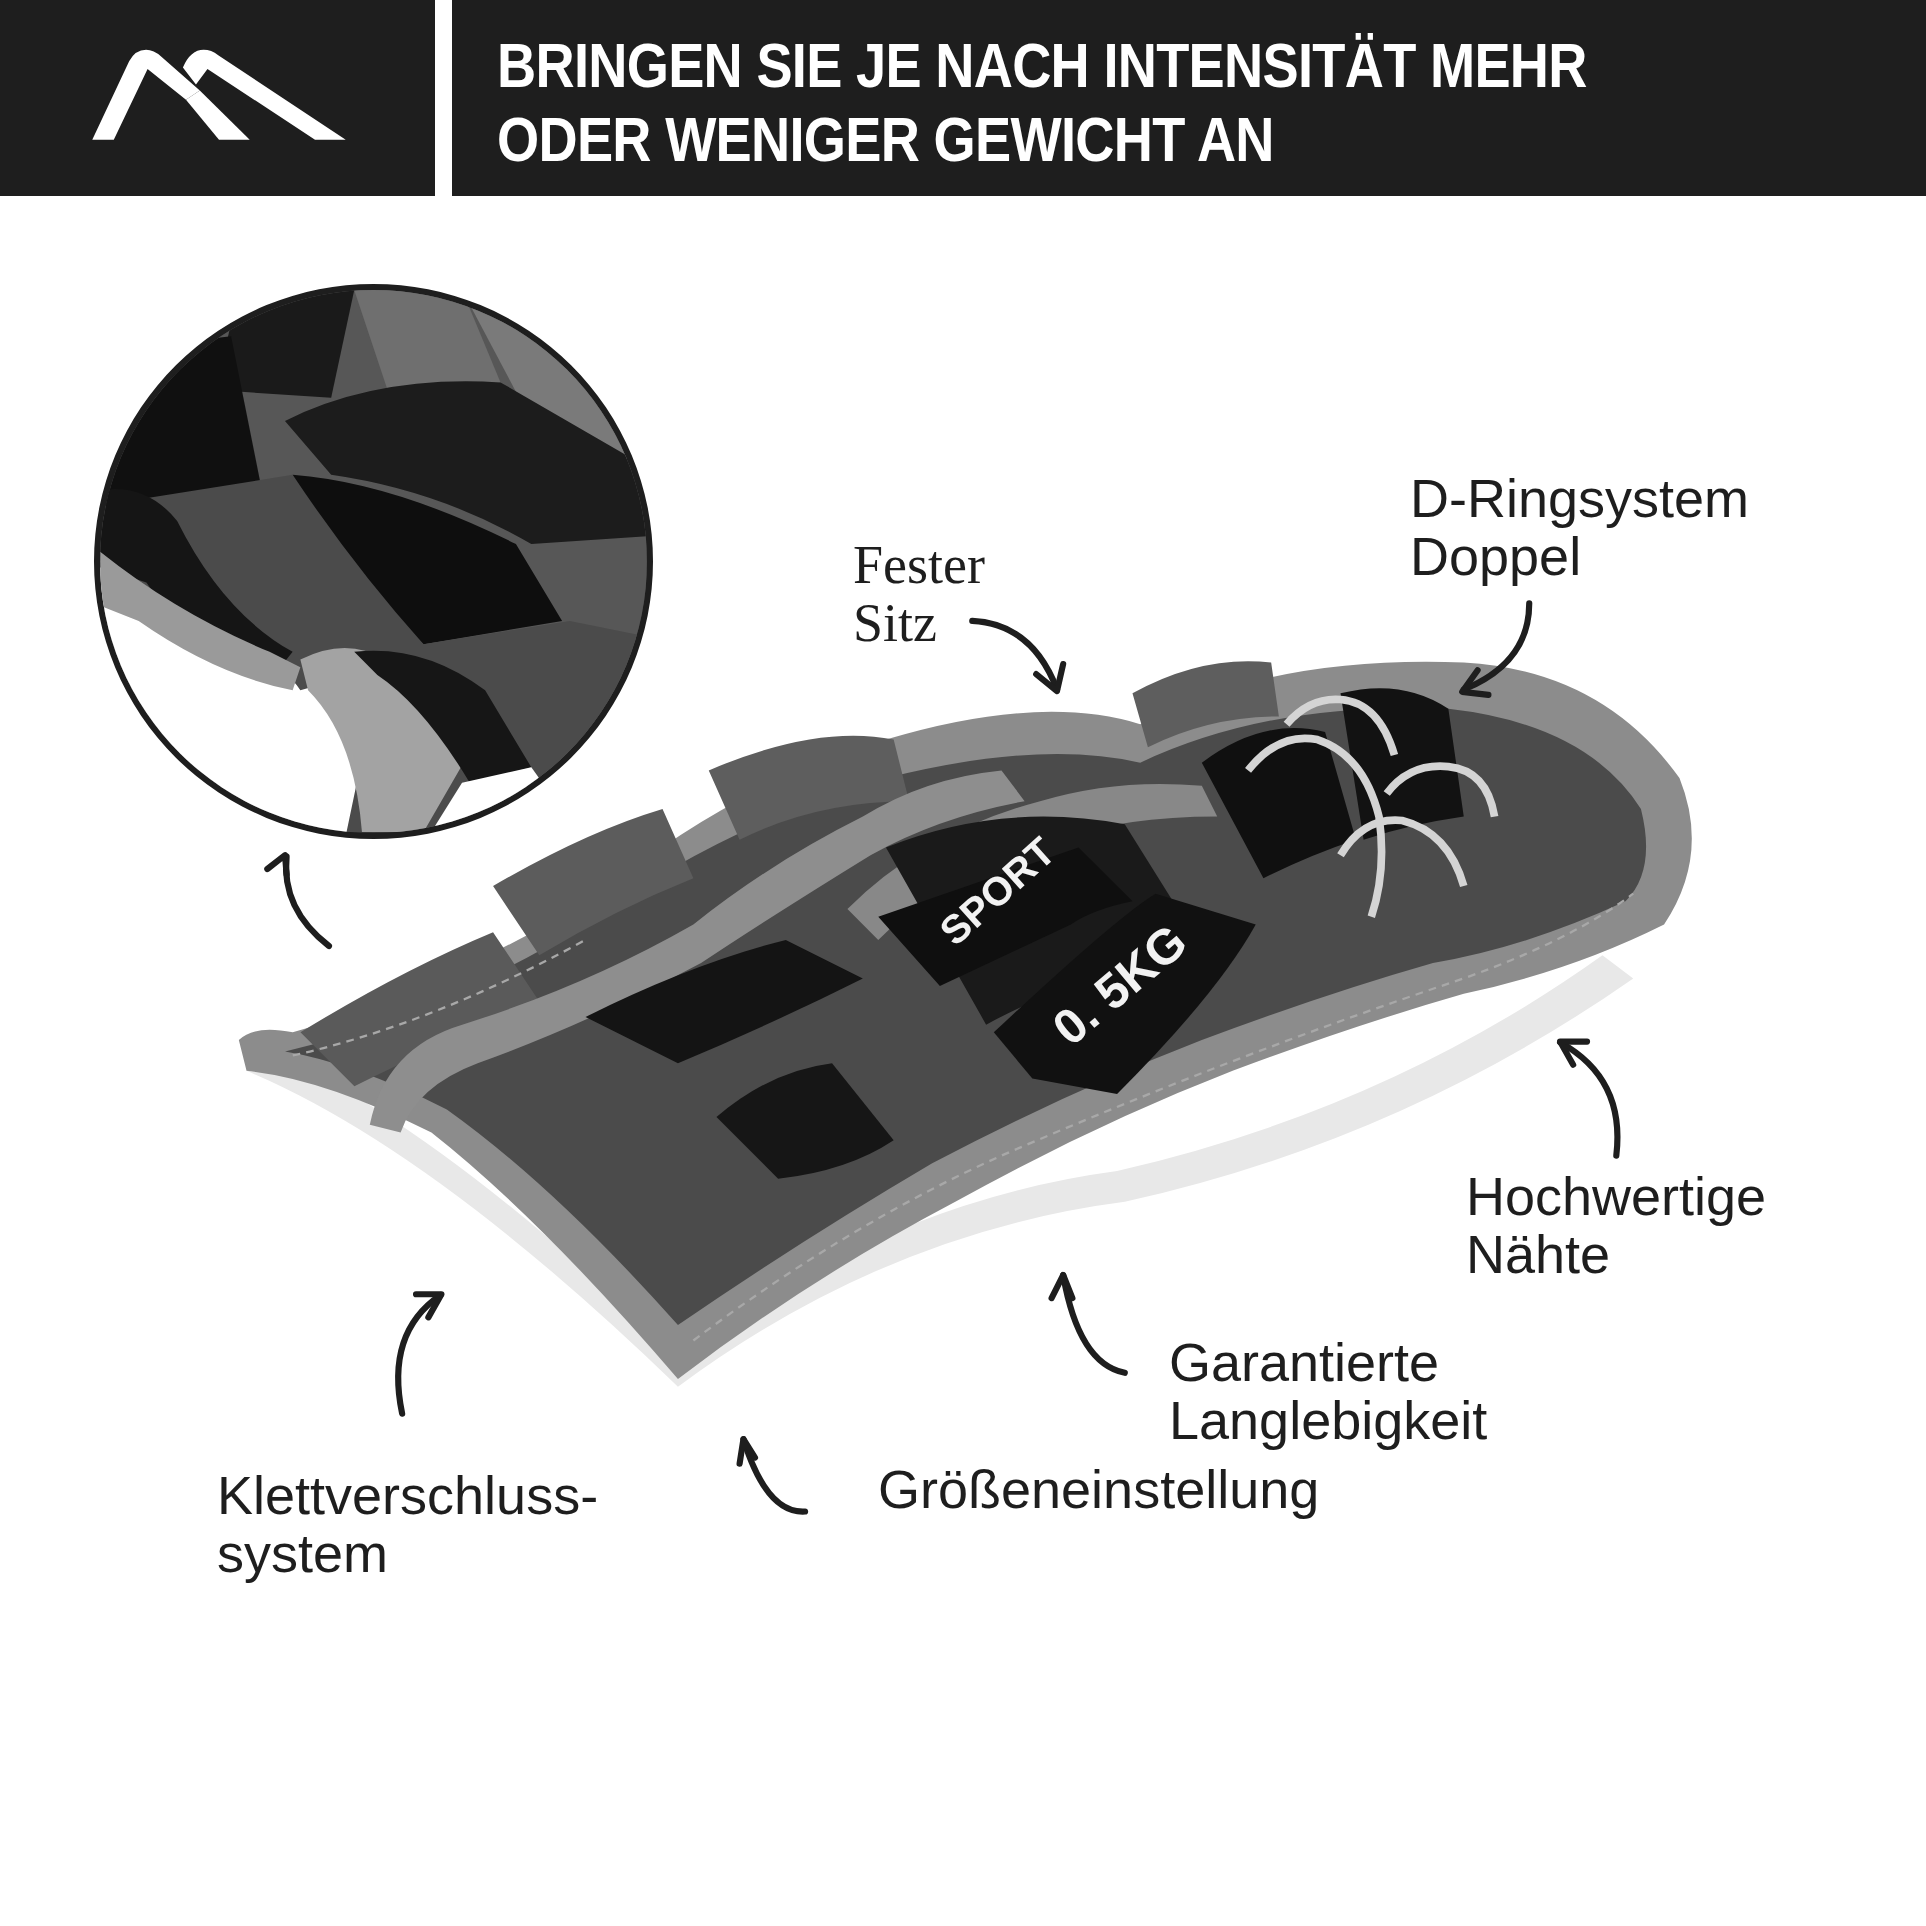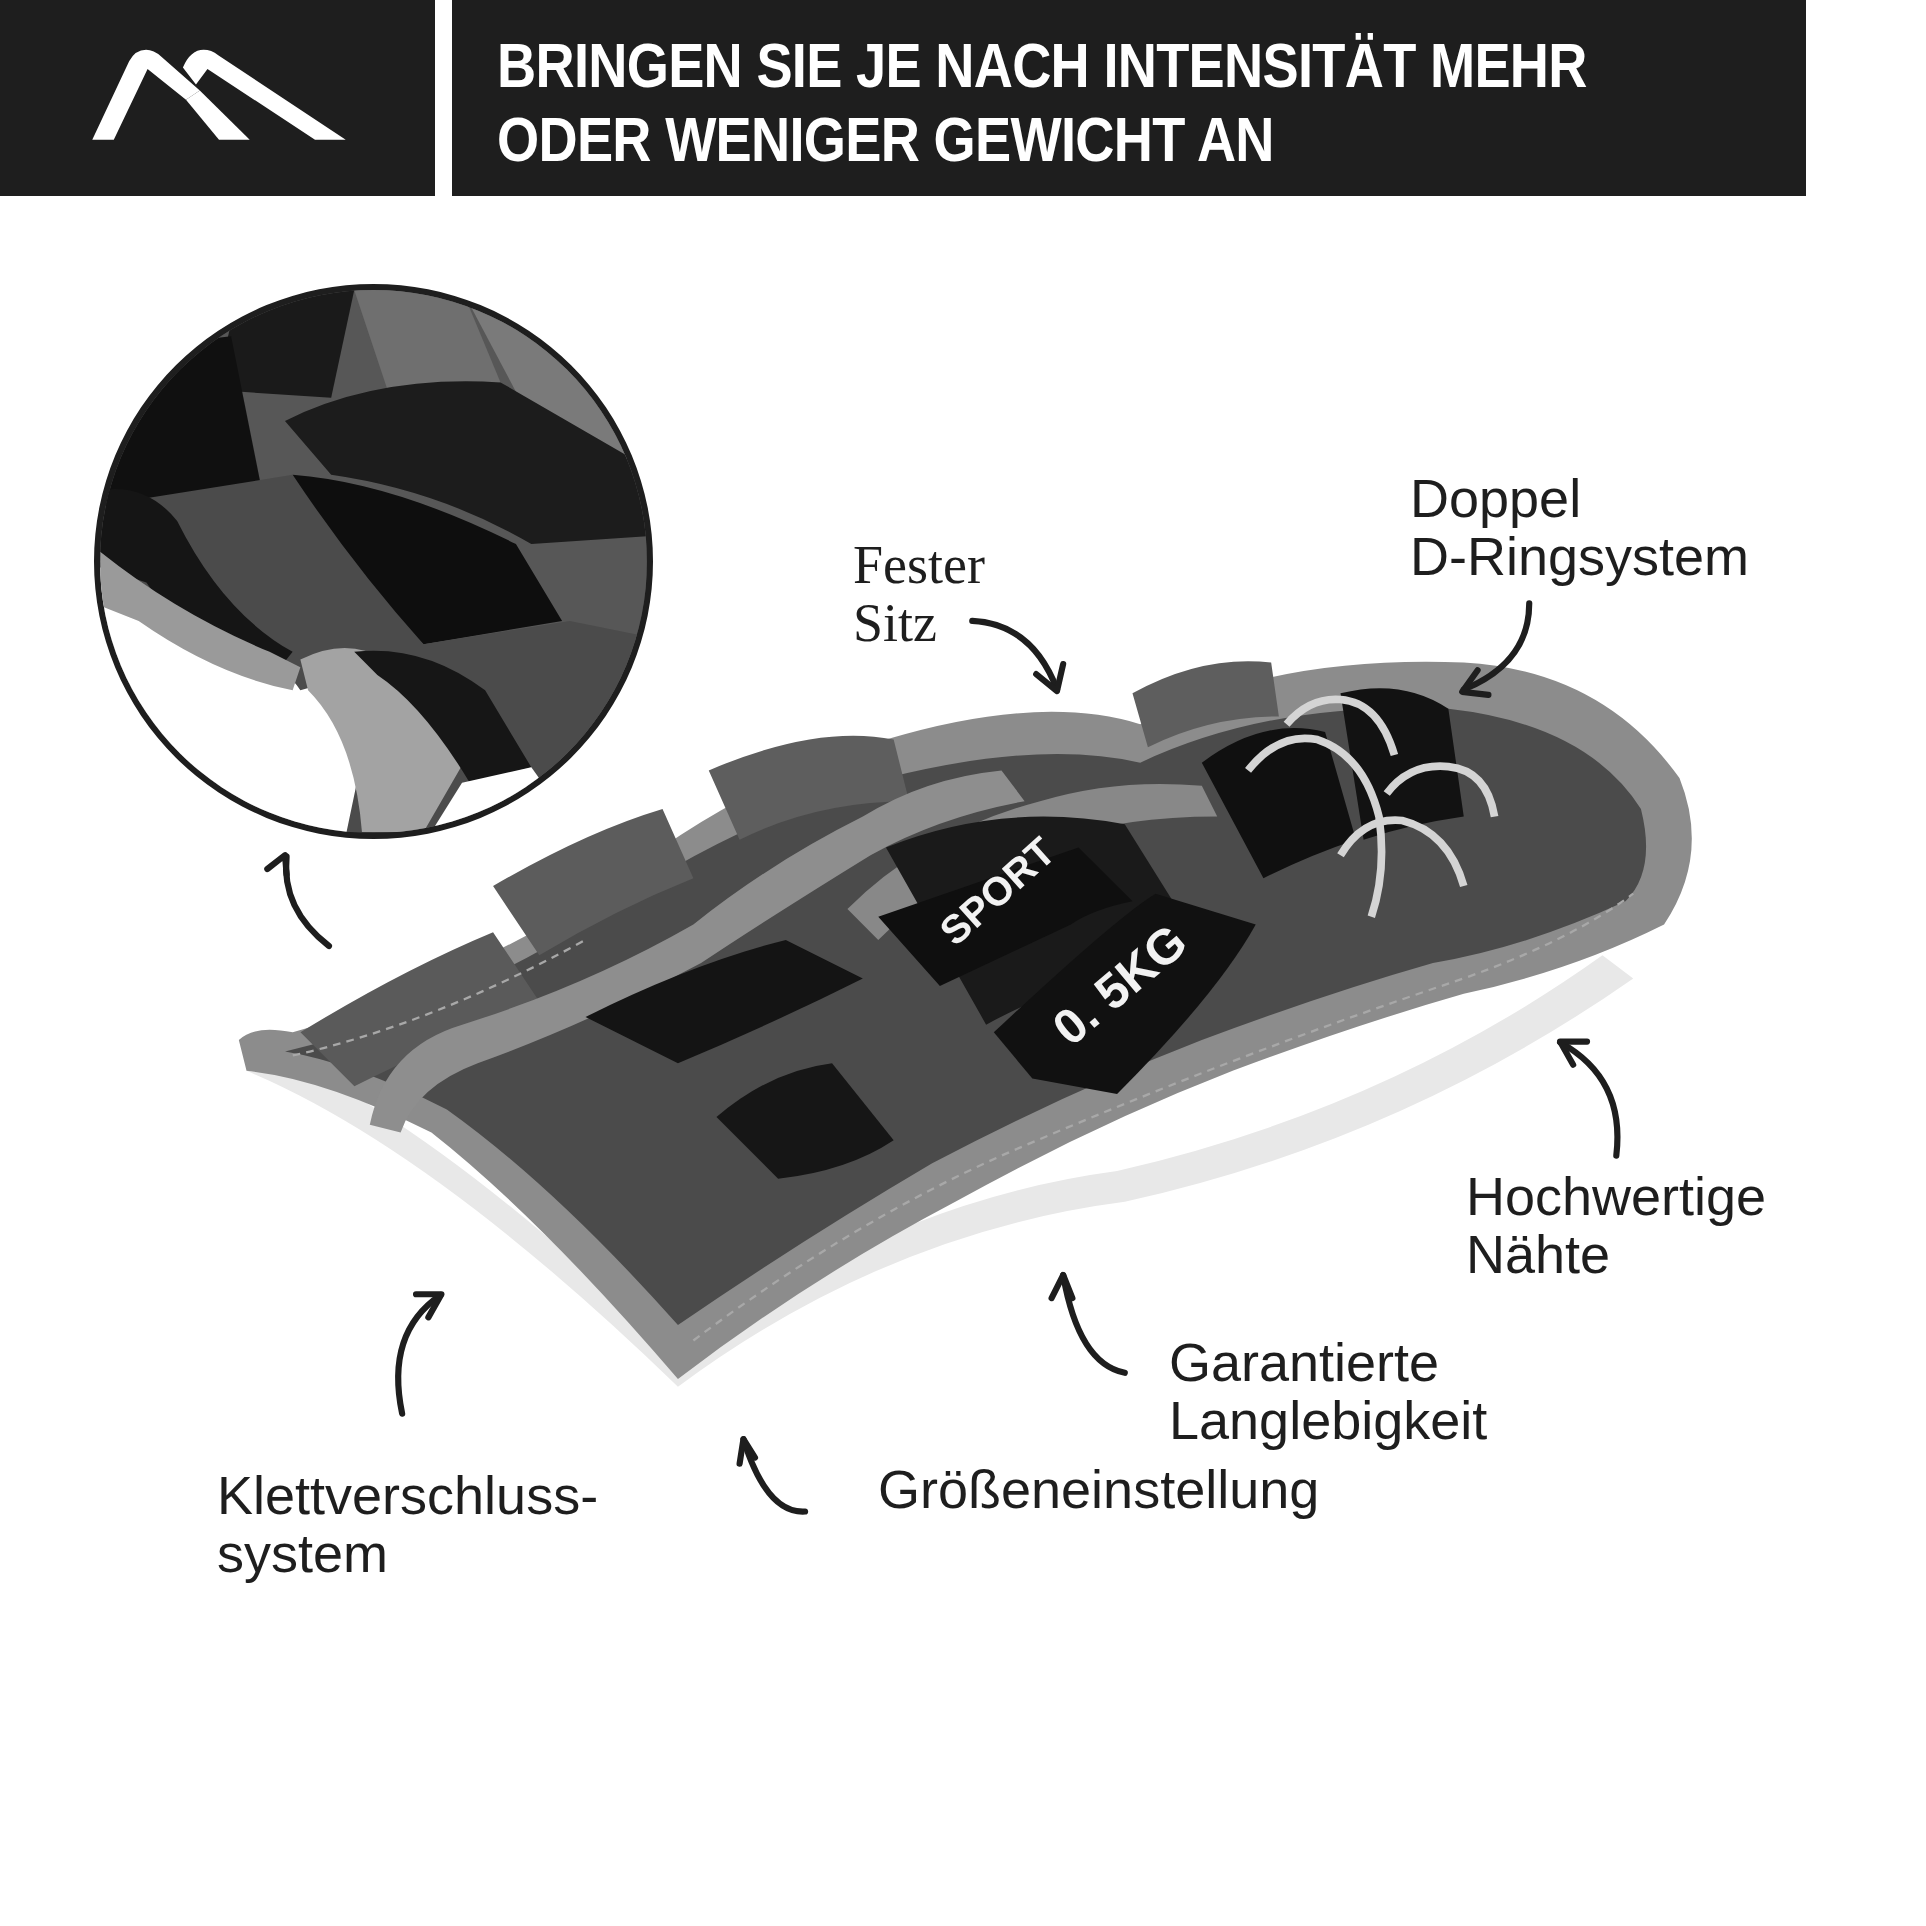--- a/index.html
+++ b/index.html
@@ -1,20 +1,20 @@
 <!DOCTYPE html>
 <html style="font-size:12.3px"><head>
 <meta charset="utf-8">
 <style>
   html, body { margin: 0; padding: 0; background: #ffffff; }
   body { width: 1926px; height: 1926px; position: relative; overflow: hidden;
          font-family: "Liberation Sans", "DejaVu Sans", sans-serif; color: #1e1e1e; }
 
   .header-logo-box { position: absolute; left: 0; top: 0; width: 435px; height: 196px; background: #1e1e1e; }
-  .header-title-box { position: absolute; left: 452px; top: 0; width: 1354px; height: 196px; background: #1e1e1e; }
+  .header-title-box { position: absolute; left: 452px; top: 0; width: 1474px; height: 196px; background: #1e1e1e; }
   .header-title { position: absolute; left: 45px; top: 28px; margin: 0;
                   font-family: "Liberation Sans", sans-serif; font-weight: 700;
                   font-size: 63px; line-height: 74px; color: #ffffff; letter-spacing: -0.8px;
                   transform: scaleX(0.86); transform-origin: left top; white-space: nowrap; }
   .header-title span { display: block; }
   .logo { position: absolute; left: 92px; top: 46px; }
 
   .label { position: absolute; margin: 0; font-family: "Liberation Sans", "DejaVu Sans", sans-serif;
            font-weight: 400; font-size: 54px; line-height: 58px; color: #1e1e1e; white-space: nowrap; }
   .label span { display: block; }
@@ -101,22 +101,22 @@
 
   <path d="M380 1370 Q560 1330 760 1220" fill="none" stroke="#a8a8a8" stroke-width="3" stroke-dasharray="10 8"></path>
   <path d="M900 1740 Q1100 1590 1300 1500 Q1600 1370 1900 1270 Q2040 1220 2120 1160" fill="none" stroke="#a8a8a8" stroke-width="3" stroke-dasharray="10 8"></path>
 </svg>
 
 <p class="label" style="left:853px; top:536px;font-family:Liberation Serif, serif;">
   <span>Fester</span>
   <span>Sitz</span>
 </p>
 <p class="label" style="left:1410px; top:469px;">
+  <span>D-Ringsystem</span>
   <span>Doppel</span>
-  <span>D-Ringsystem</span>
 </p>
 <p class="label" style="left:1466px; top:1167px;">
   <span>Hochwertige</span>
   <span>Nähte</span>
 </p>
 <p class="label" style="left:1169px; top:1333px;">
   <span>Garantierte</span>
   <span>Langlebigkeit</span>
 </p>
 <p class="label" style="left:217px; top:1422px;margin-top:44px;">

